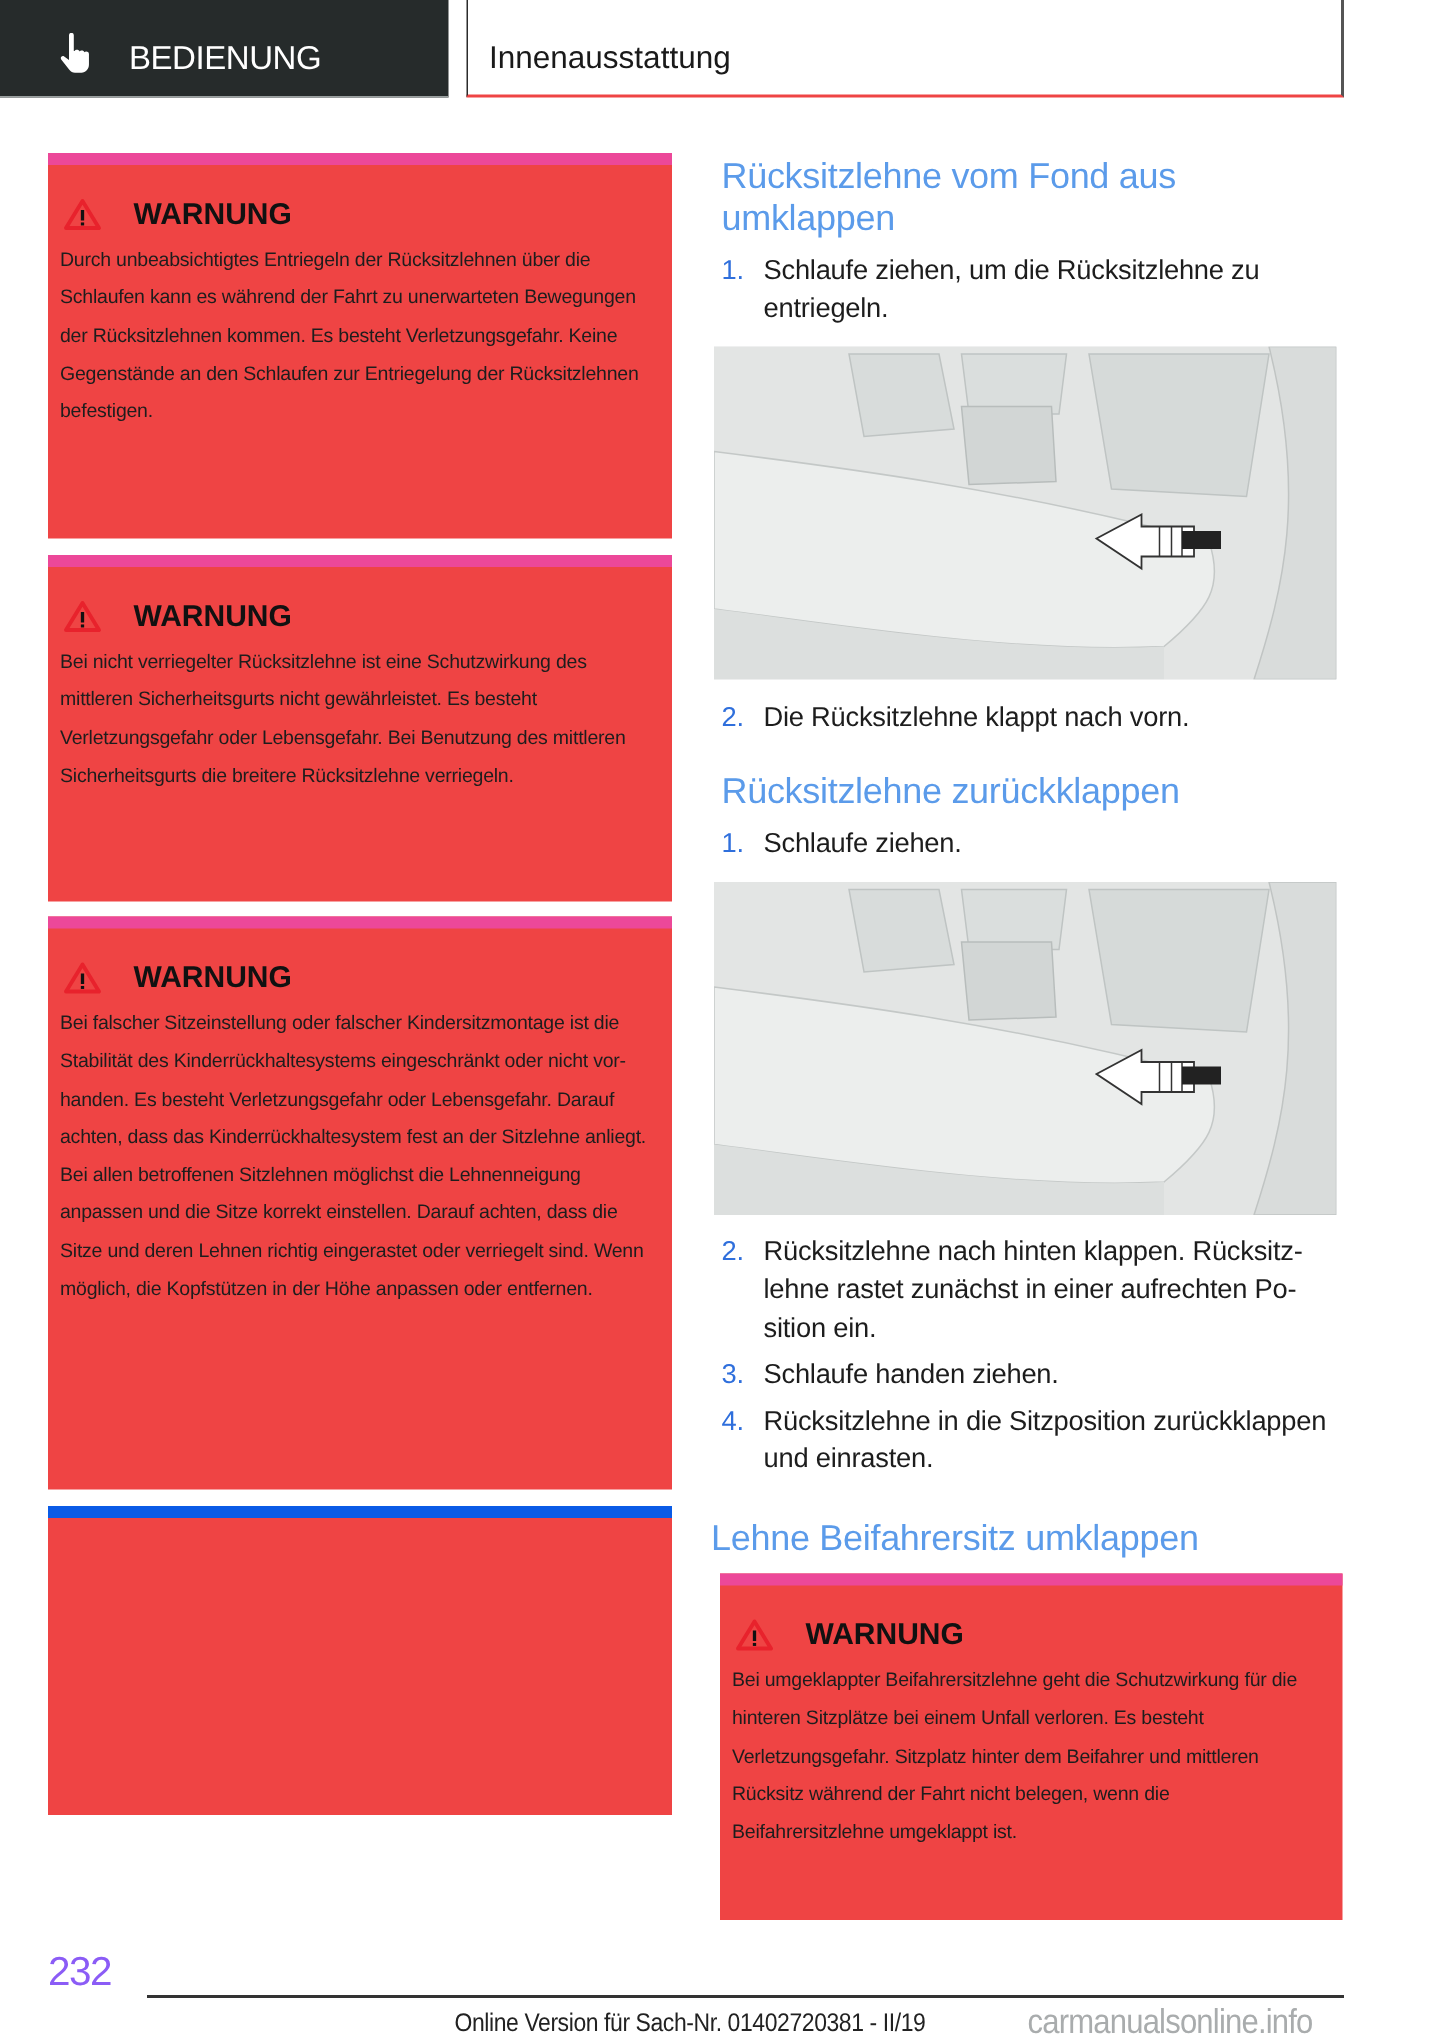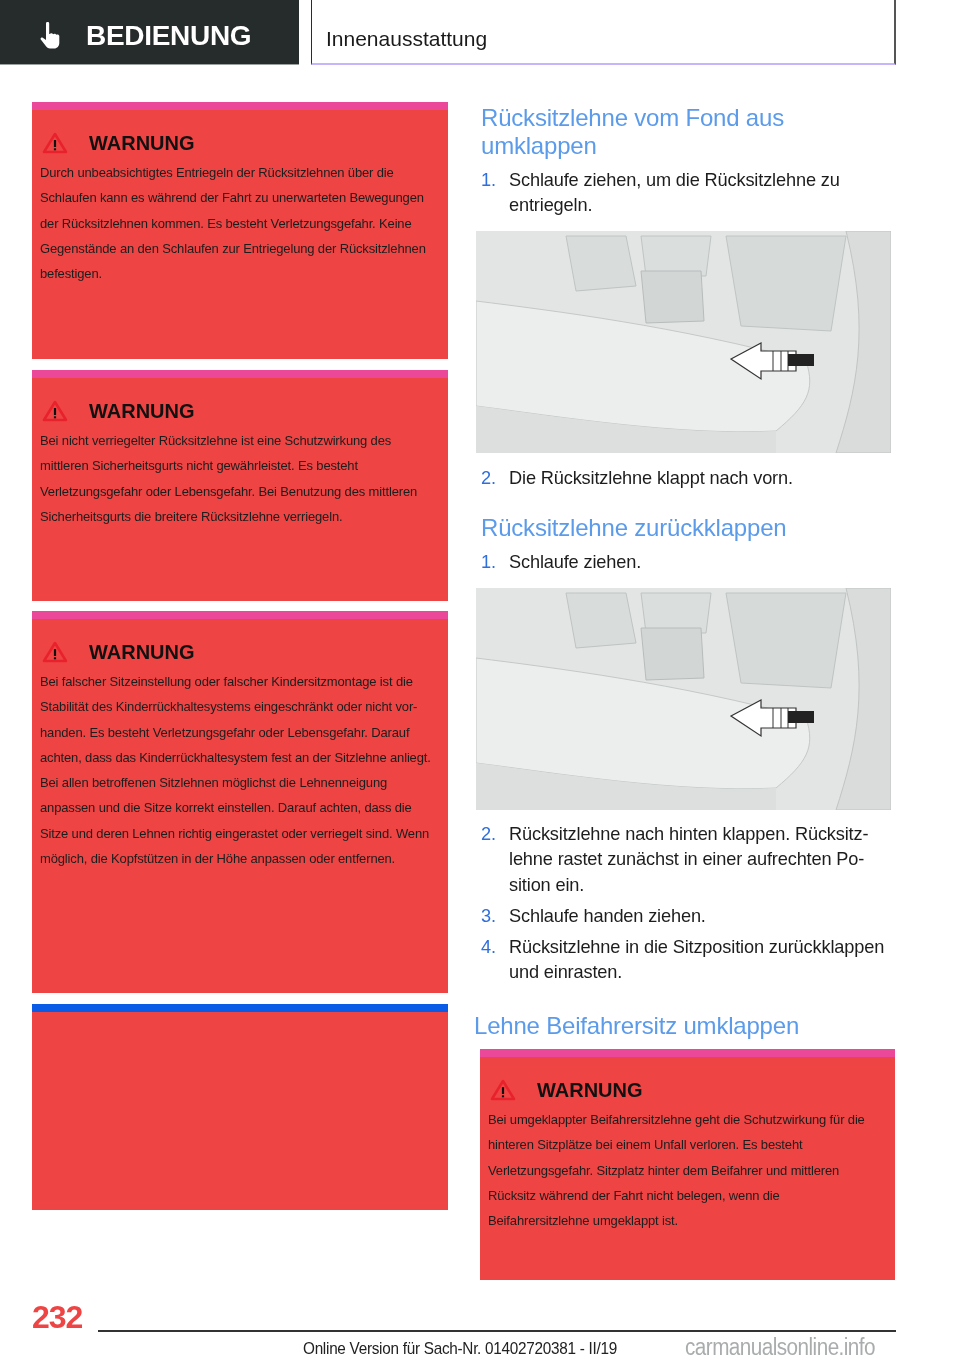--- a/index.html
+++ b/index.html
@@ -6,24 +6,24 @@
     html, body { width: 960px; height: 1362px; background: #ffffff; overflow: hidden; }
     body { position: relative; font-family: "Liberation Sans", "DejaVu Sans", sans-serif; color: #1a1a1a; }
 
     
     .hdr-dark {
       position: absolute; left: 0; top: 0; width: 299px; height: 65px;
       background: #262b2b; border-bottom: 1px solid #9aa0a0;
       display: flex; align-items: flex-end; padding: 0 0 12px 40px;
     }
     .hdr-dark .hand { width: 24px; height: 28px; margin-right: 22px; margin-bottom: 2px; }
-    .hdr-dark .sec { color: #ffffff; font-weight: bold; font-size: 28px; letter-spacing: -0.3px; }
+    .hdr-dark .sec { color: #ffffff; font-weight: normal; font-size: 22px; letter-spacing: -0.3px; }
     .hdr-light {
       position: absolute; left: 311px; top: 0; width: 585px; height: 65px;
-      border-left: 1.5px solid #2b2b2b; border-right: 2px solid #555; border-bottom: 2px solid #c4b5fd;
+      border-left: 1.5px solid #2b2b2b; border-right: 2px solid #555; border-bottom: 2px solid #ef4444;
       display: flex; align-items: flex-end; padding: 0 0 12px 14px;
     }
     .hdr-light .chap { font-size: 21px; color: #1a1a1a; }
 
     
     .box {
       position: absolute; background: #ef4444;
       border-top: 8px solid #ec4899;
       padding: 20px 14px 0 8px;
     }
@@ -34,21 +34,21 @@
 
     
     .h2 { position: absolute; color: #5b9bea; font-weight: normal; font-size: 24px; line-height: 28px; letter-spacing: -0.2px; }
     .step { position: absolute; left: 481px; width: 415px; display: flex; font-size: 18.2px; line-height: 25.3px; color: #1d1d1d; letter-spacing: -0.15px; }
     .step .num { width: 28px; color: #2f6fdc; flex-shrink: 0; }
     .step .st { flex: 1; }
 
     .pic { position: absolute; left: 476px; width: 415px; height: 222px; background: #e4e6e5; overflow: hidden; }
 
     
-    .pgnum { position: absolute; left: 32px; top: 1299px; font-size: 32px; font-weight: bold; color: #ef4444; letter-spacing: -1px; }
+    .pgnum { position: absolute; left: 32px; top: 1299px; font-size: 27px; font-weight: normal; color: #8b5cf6; letter-spacing: -1px; }
     .footline { position: absolute; left: 98px; top: 1330px; width: 798px; height: 2px; background: #333; }
     .footer { position: absolute; left: 303px; top: 1339px; font-size: 17px; color: #222; letter-spacing: -0.3px; transform: scaleX(0.9); transform-origin: left; white-space: nowrap; }
     .wm { position: absolute; left: 685px; top: 1334px; font-size: 23px; color: #a9acad; letter-spacing: -0.6px; transform: scaleX(0.9); transform-origin: left; white-space: nowrap; }
   </style>
 </head>
 <body>
 
 <div class="hdr-dark">
   <svg class="hand" viewBox="0 0 24 28">
     <path d="M6 1.5 a1.6 1.6 0 0 1 3.2 0 V12 l0.5 0 c0.5-1.2 3-1.2 3.4 0.3 c0.6-1 2.8-0.9 3.2 0.5 c0.8-0.8 2.9-0.5 3 1.2 V21 c0 3-2.2 5.5-5 5.5 H10 c-1.6 0-2.8-0.8-3.8-2 L0.8 17.6 c-0.9-1.2 0.6-2.9 2-1.9 L6 18 Z" fill="#ffffff"></path>

